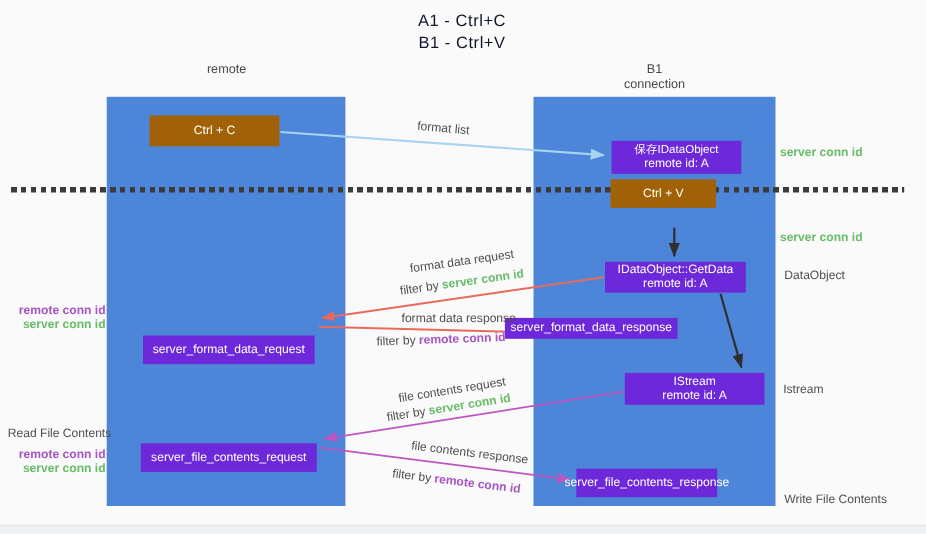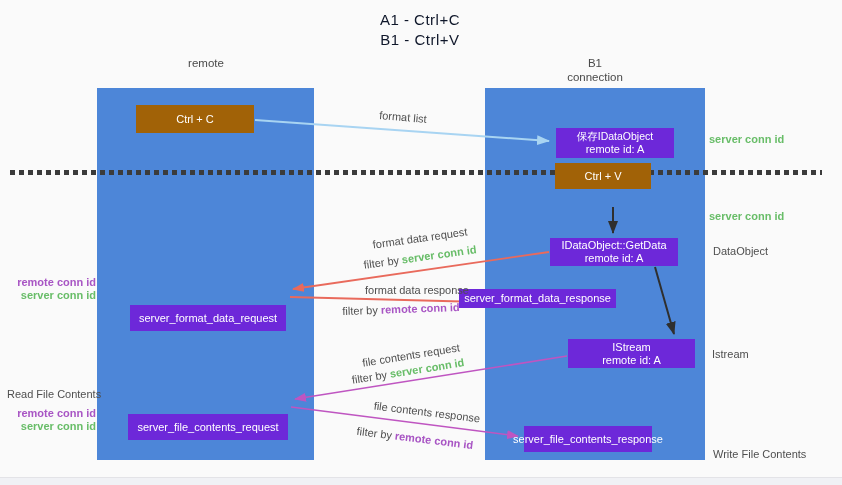--- a/index.html
+++ b/index.html
@@ -115,21 +115,21 @@
 
 <div class="abs node orange" style="left:459px;top:289px;width:157px;height:19px;">
   <div>server_format_data_response</div>
 </div>
 
 <div class="abs node orange" style="left:568px;top:339px;width:127px;height:29px;">
   <div>IStream</div>
   <div>remote id: A</div>
 </div>
 
-<div class="abs node orange" style="left:128px;top:414px;width:160px;height:26px;align-items:center;">
+<div class="abs node orange" style="left:128px;top:403px;width:160px;height:26px;align-items:center;">
   <div>server_file_contents_request</div>
 </div>
 
 <div class="abs node orange" style="left:524px;top:426px;width:128px;height:26px;">
   <div>server_file_contents_response</div>
 </div>
 
 <div class="elabel" style="left:403px;top:117px;--rot:5deg;">format list</div>
 
 <div class="elabel" style="left:420px;top:238px;--rot:-8deg;">format data request</div>

